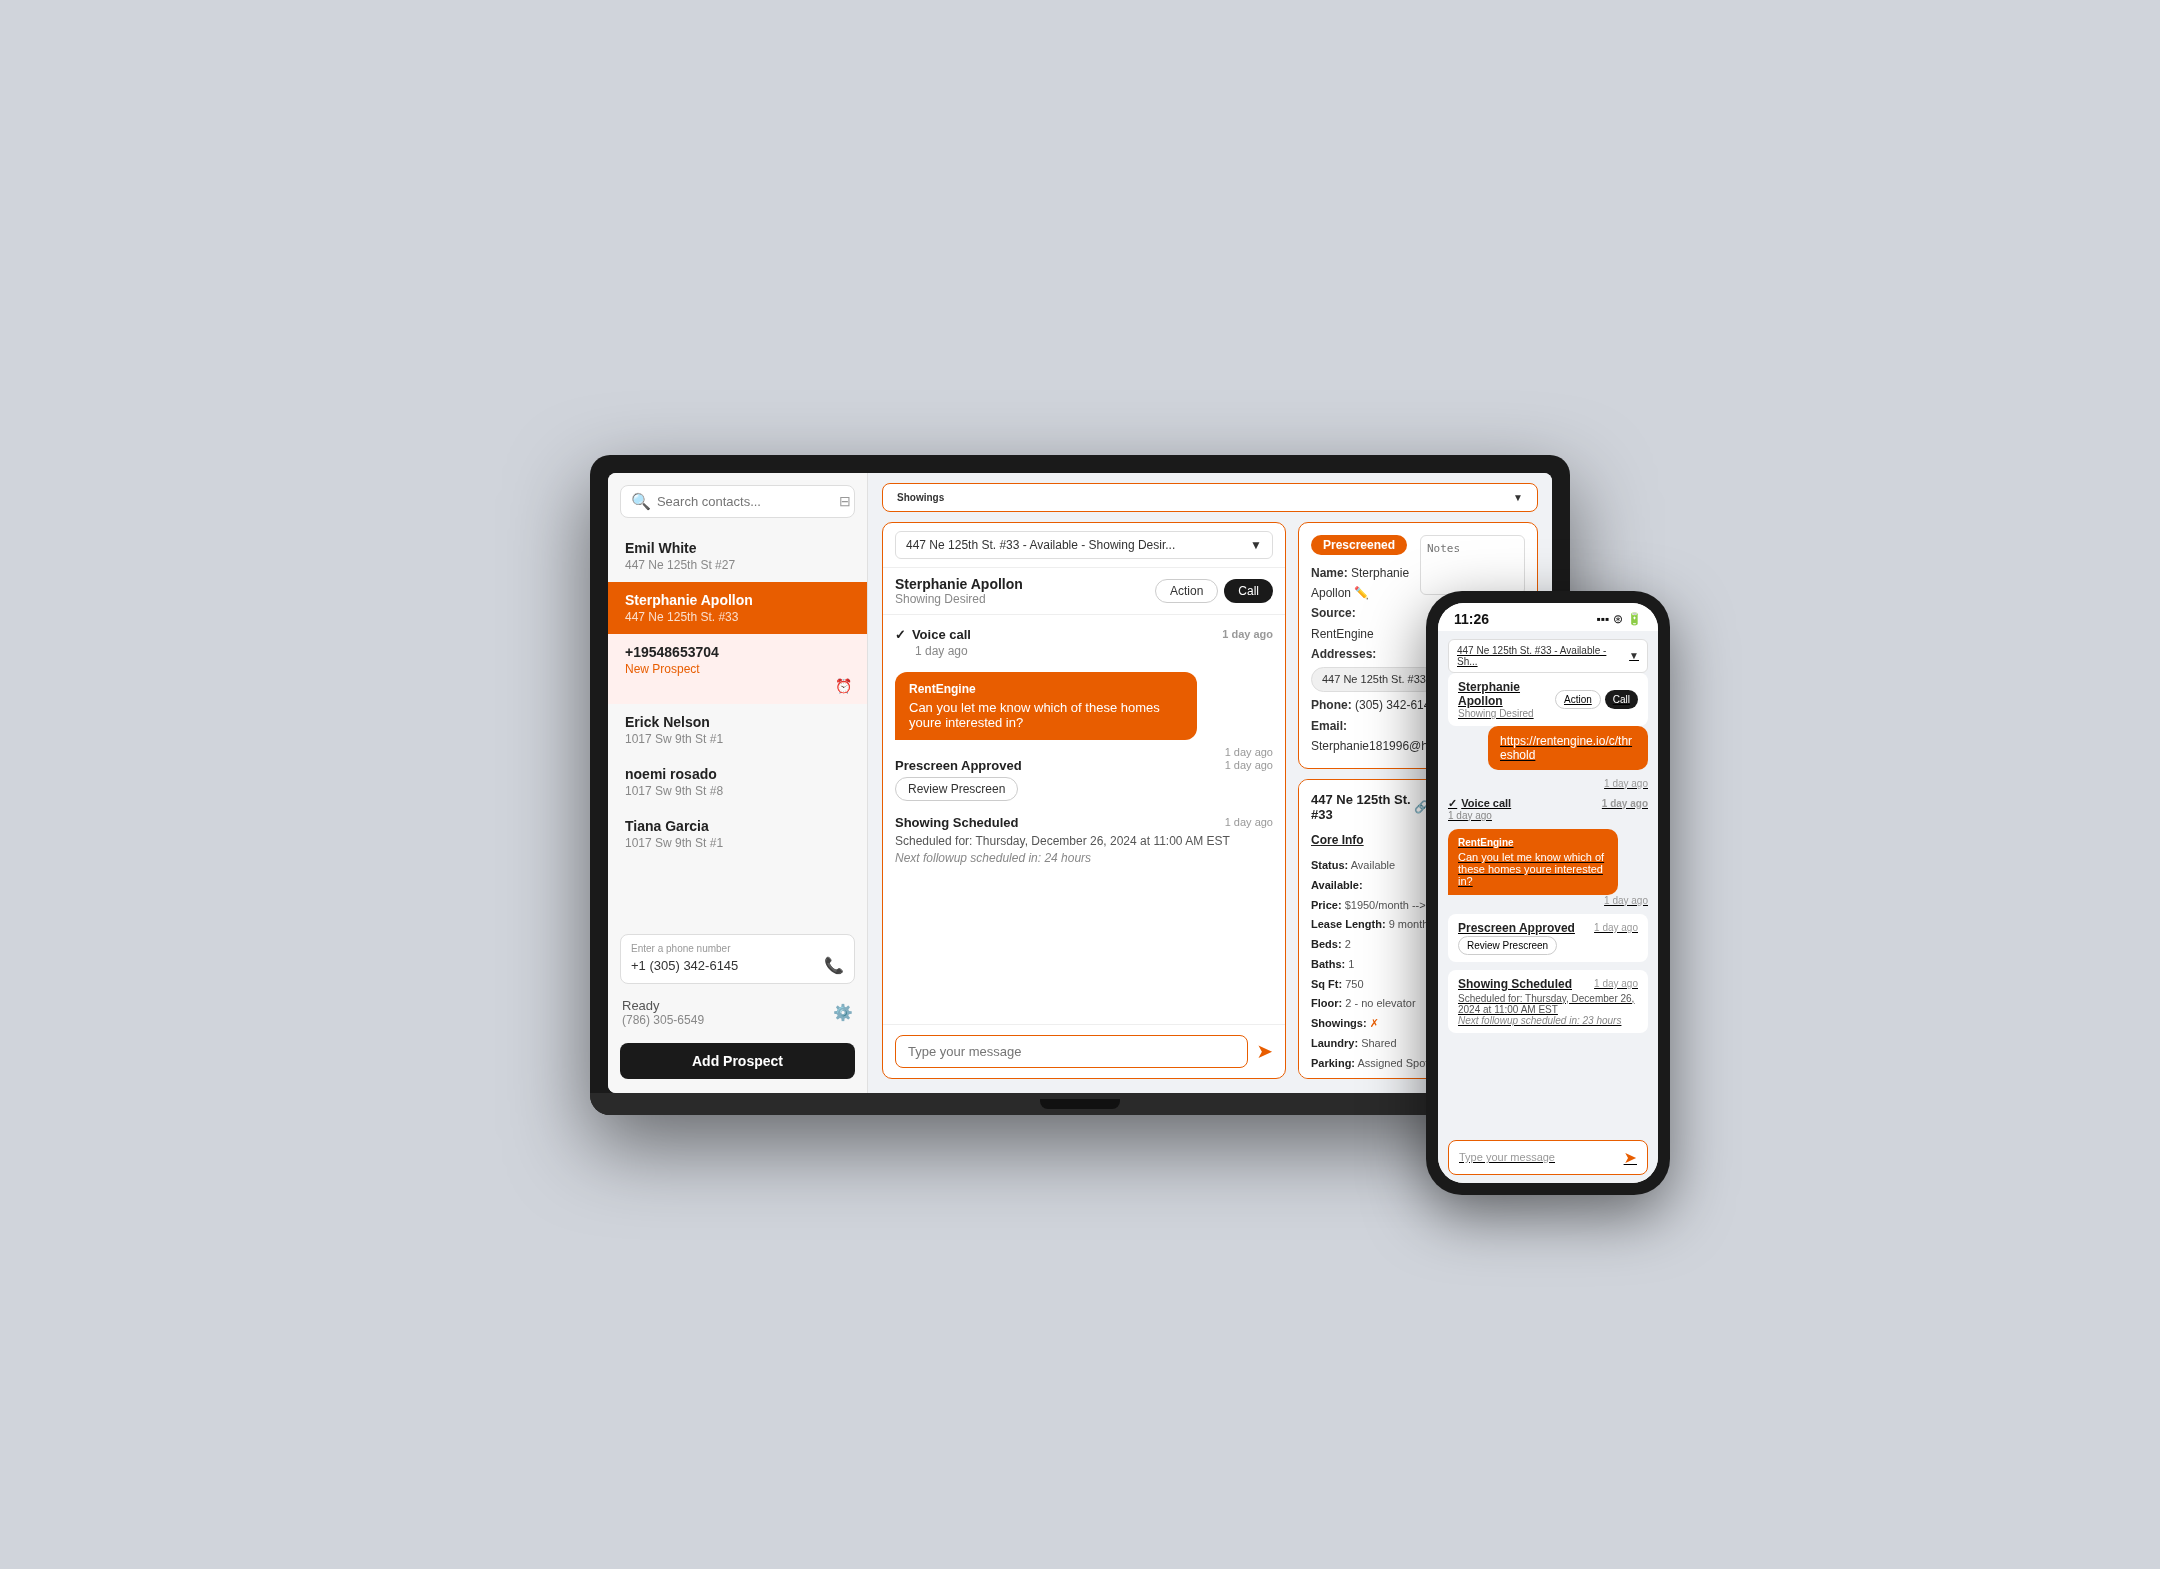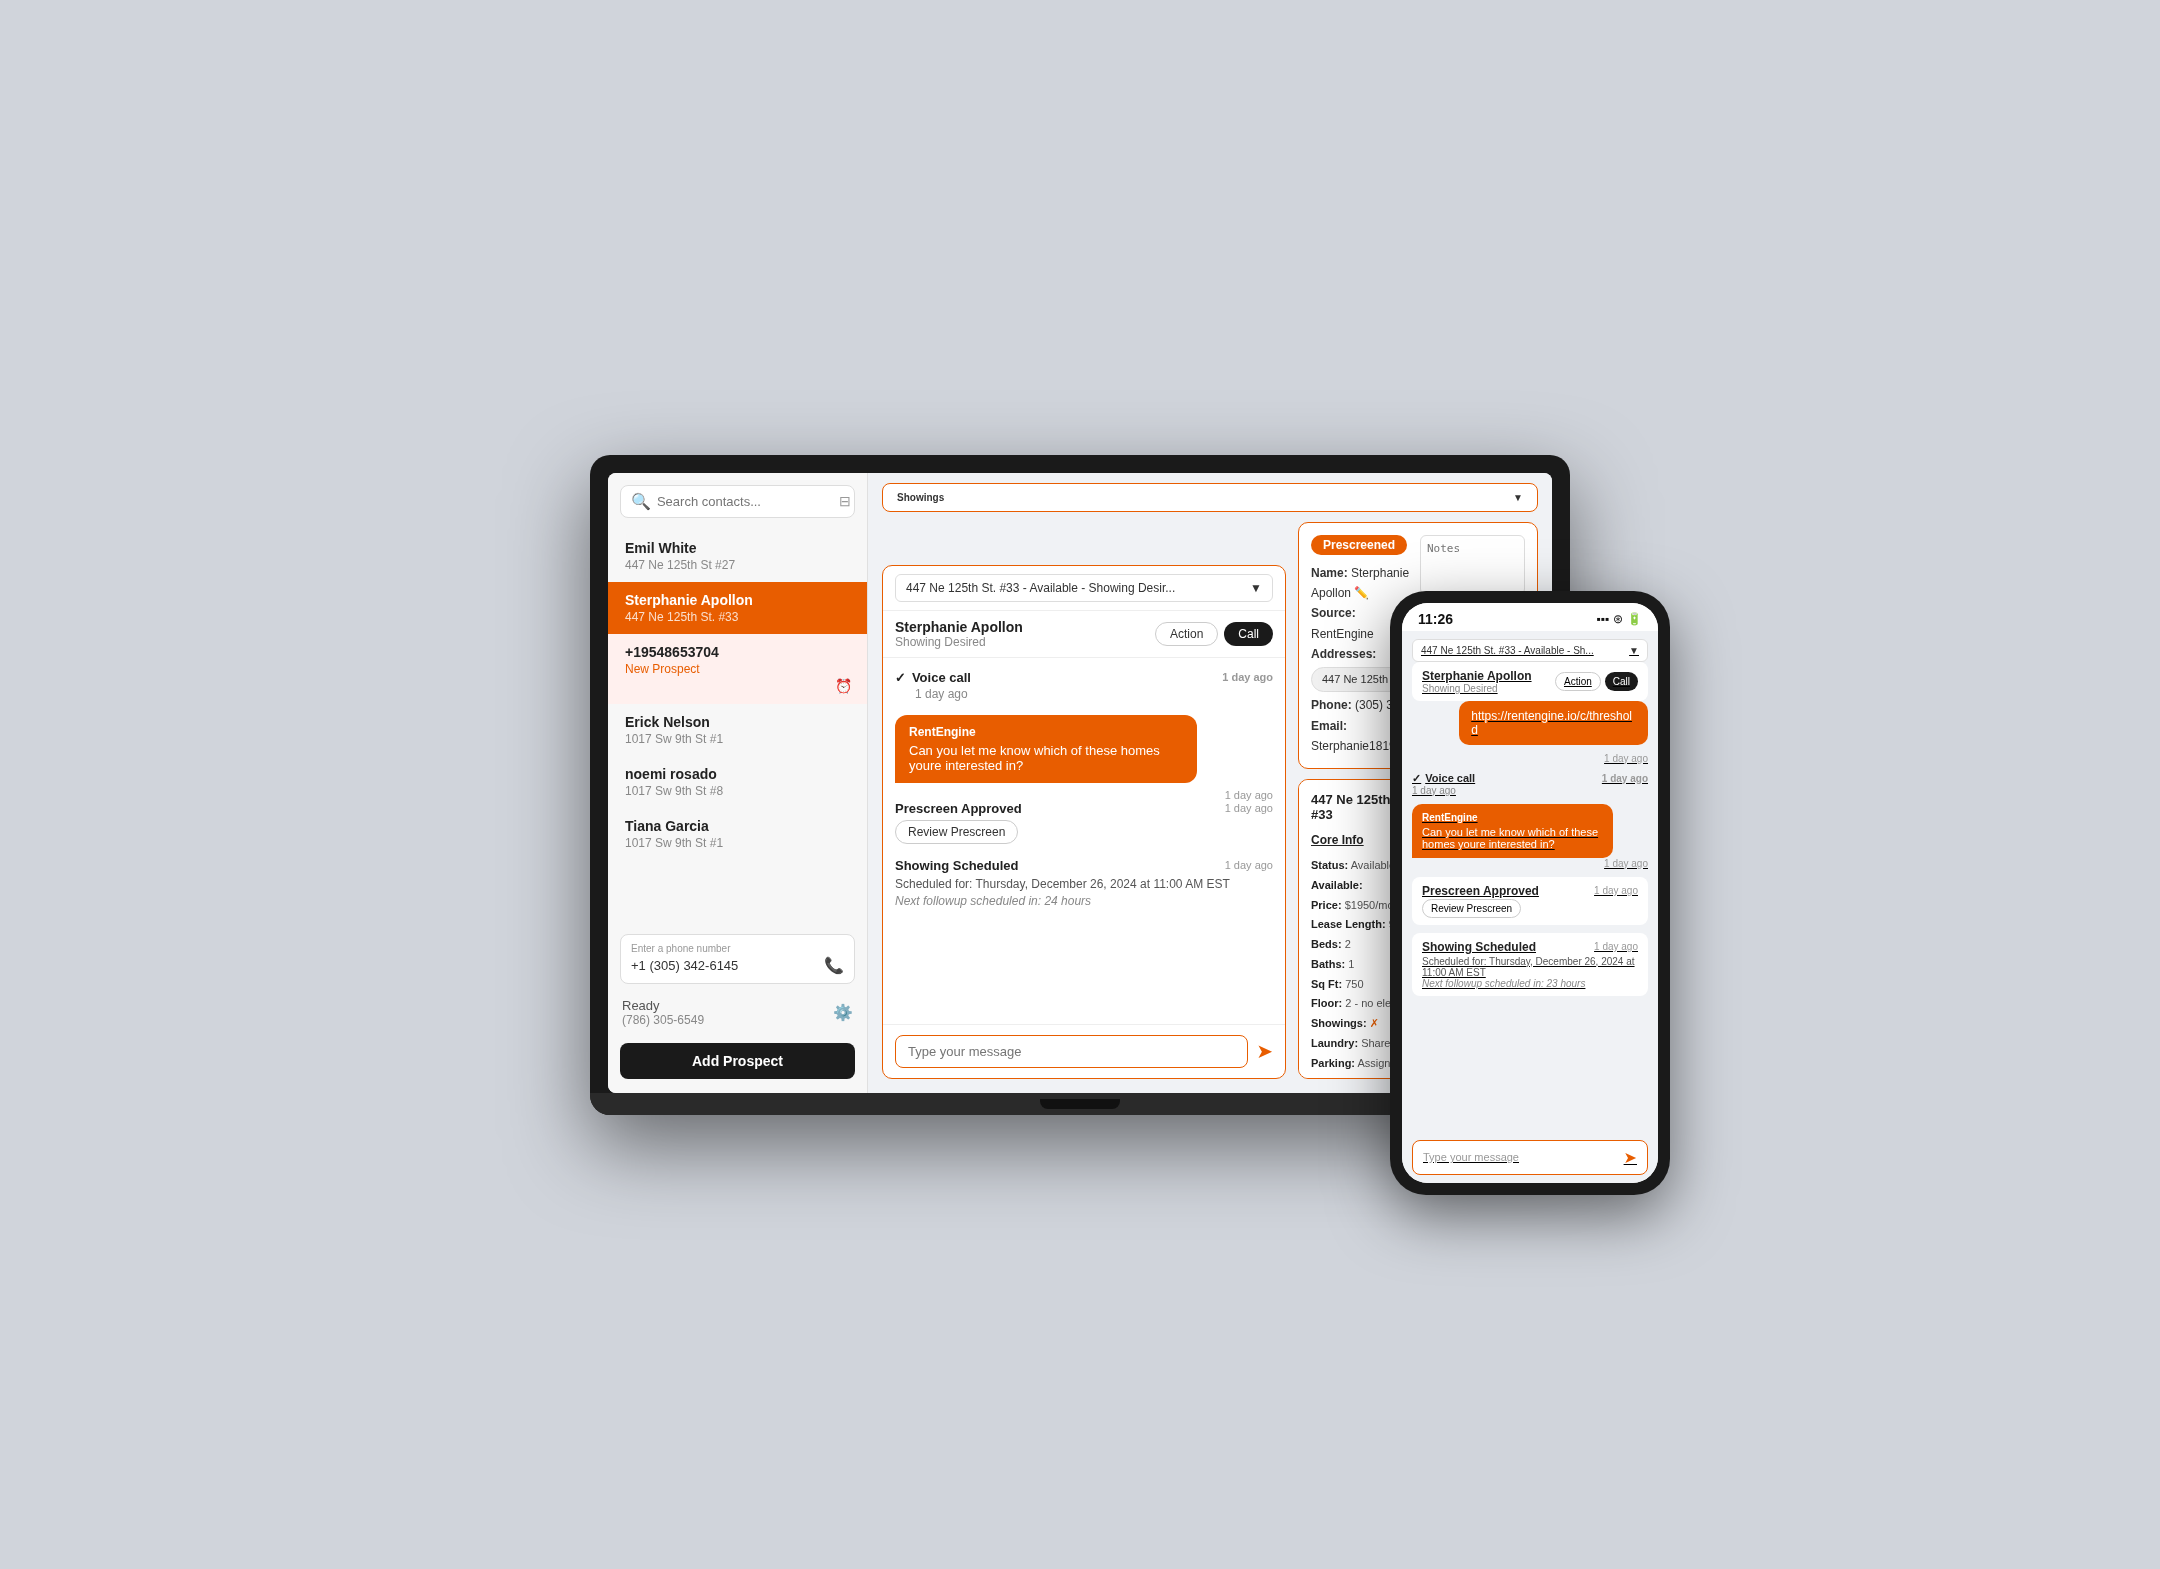--- a/index.html
+++ b/index.html
@@ -231,21 +231,20 @@
 
     
     .chat-panel {
       flex: 1;
       background: white;
       border: 1.5px solid #e85d00;
       border-radius: 10px;
       display: flex;
       flex-direction: column;
       overflow: hidden;
-      margin-top: 43px;
     }
     .chat-header {
       padding: 8px 12px;
       border-bottom: 1px solid #eee;
     }
     .property-selector {
       background: white;
       border: 1px solid #ddd;
       border-radius: 6px;
       padding: 6px 10px;
@@ -522,21 +521,21 @@
       font-weight: 600;
       color: #222;
     }
     .x-red { color: #e85d00; }
 
     
     .phone-outer {
       position: absolute;
       bottom: -80px;
       right: -100px;
-      width: 280px;
+      width: 244px;
       background: #1a1a1a;
       border-radius: 36px;
       padding: 12px;
       box-shadow: 0 20px 60px rgba(0,0,0,0.5);
       z-index: 10;
     }
     .phone-screen {
       background: white;
       border-radius: 26px;
       overflow: hidden;

